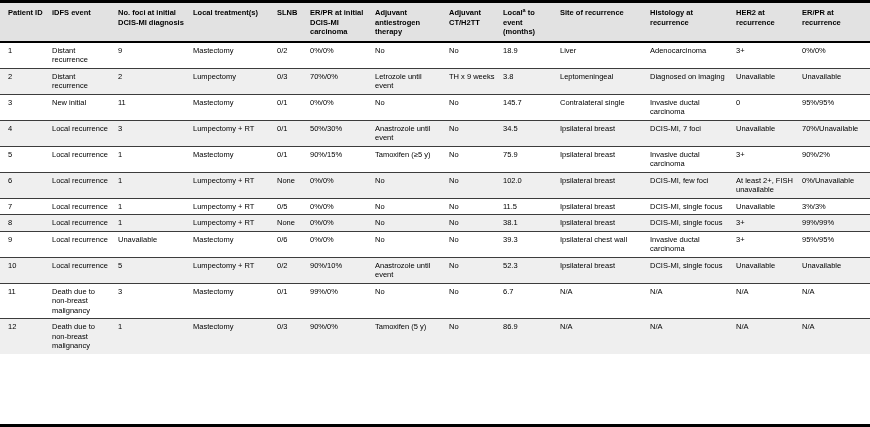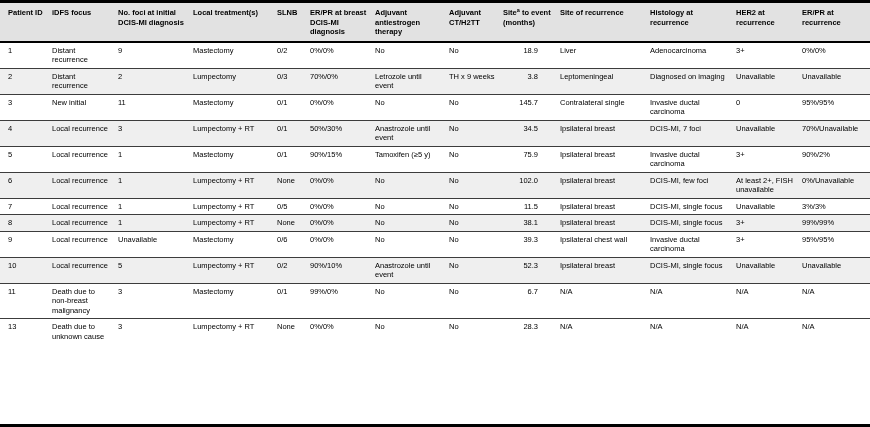--- a/index.html
+++ b/index.html
@@ -58,21 +58,21 @@
   tbody td {
     vertical-align: top;
     padding: 3px 6px 3px 2px;
     border-top: 1px solid #3c3c3c;
     background: #ffffff;
     word-wrap: break-word;
   }
   tbody tr:first-child td { border-top: none; }
   tbody tr.stripe td { background: #efefef; }
   th:first-child, td:first-child { padding-left: 8px; }
-  tbody td:nth-child(9) { text-align: right; padding-right: 20px; }
+  tbody td:nth-child(9) { text-align: left; padding-right: 20px; }
   sup { font-size: 5.5px; line-height: 0; }
 </style>
 </head>
 <body>
 
 <div class="table-wrap">
   <table>
     <colgroup>
       <col class="c1">
         <col class="c2">
@@ -84,28 +84,28 @@
         <col class="c8">
         <col class="c9">
         <col class="c10">
       <col class="c11">
         <col class="c12">
         <col class="c13">
     </colgroup>
     <thead>
       <tr>
           <th>Patient ID</th>
-          <th>iDFS focus</th>
+          <th>iDFS event</th>
           <th>No. foci at initial DCIS-MI diagnosis</th>
           <th>Local treatment(s)</th>
           <th>SLNB</th>
-          <th>ER/PR at breast DCIS-MI diagnosis</th>
+          <th>ER/PR at initial DCIS-MI carcinoma</th>
           <th>Adjuvant antiestrogen therapy</th>
           <th>Adjuvant CT/H2TT</th>
-          <th><span>Site</span><sup>a</sup><span> to event (months)</span></th>
+          <th><span>Local</span><sup>a</sup><span> to event (months)</span></th>
           <th>Site of recurrence</th>
           <th>Histology at recurrence</th>
           <th>HER2 at recurrence</th>
           <th>ER/PR at recurrence</th>
         </tr>
     </thead>
     <tbody>
         <tr>
           <td>1</td>
           <td>Distant recurrence</td>
@@ -264,30 +264,30 @@
           <td>0/1</td>
           <td>99%/0%</td>
           <td>No</td>
           <td>No</td>
           <td>6.7</td>
           <td>N/A</td>
           <td>N/A</td>
           <td>N/A</td>
           <td>N/A</td>
         </tr>
-        <tr>
-          <td>13</td>
-          <td>Death due to unknown cause</td>
-          <td>3</td>
-          <td>Lumpectomy + RT</td>
-          <td>None</td>
-          <td>0%/0%</td>
-          <td>No</td>
-          <td>No</td>
-          <td>28.3</td>
+        <tr class="stripe">
+          <td>12</td>
+          <td>Death due to non-breast malignancy</td>
+          <td>1</td>
+          <td>Mastectomy</td>
+          <td>0/3</td>
+          <td>90%/0%</td>
+          <td>Tamoxifen (5 y)</td>
+          <td>No</td>
+          <td>86.9</td>
           <td>N/A</td>
           <td>N/A</td>
           <td>N/A</td>
           <td>N/A</td>
         </tr>
       </tbody>
   </table>
   <div class="bottom-rule"></div>
 </div>
 

